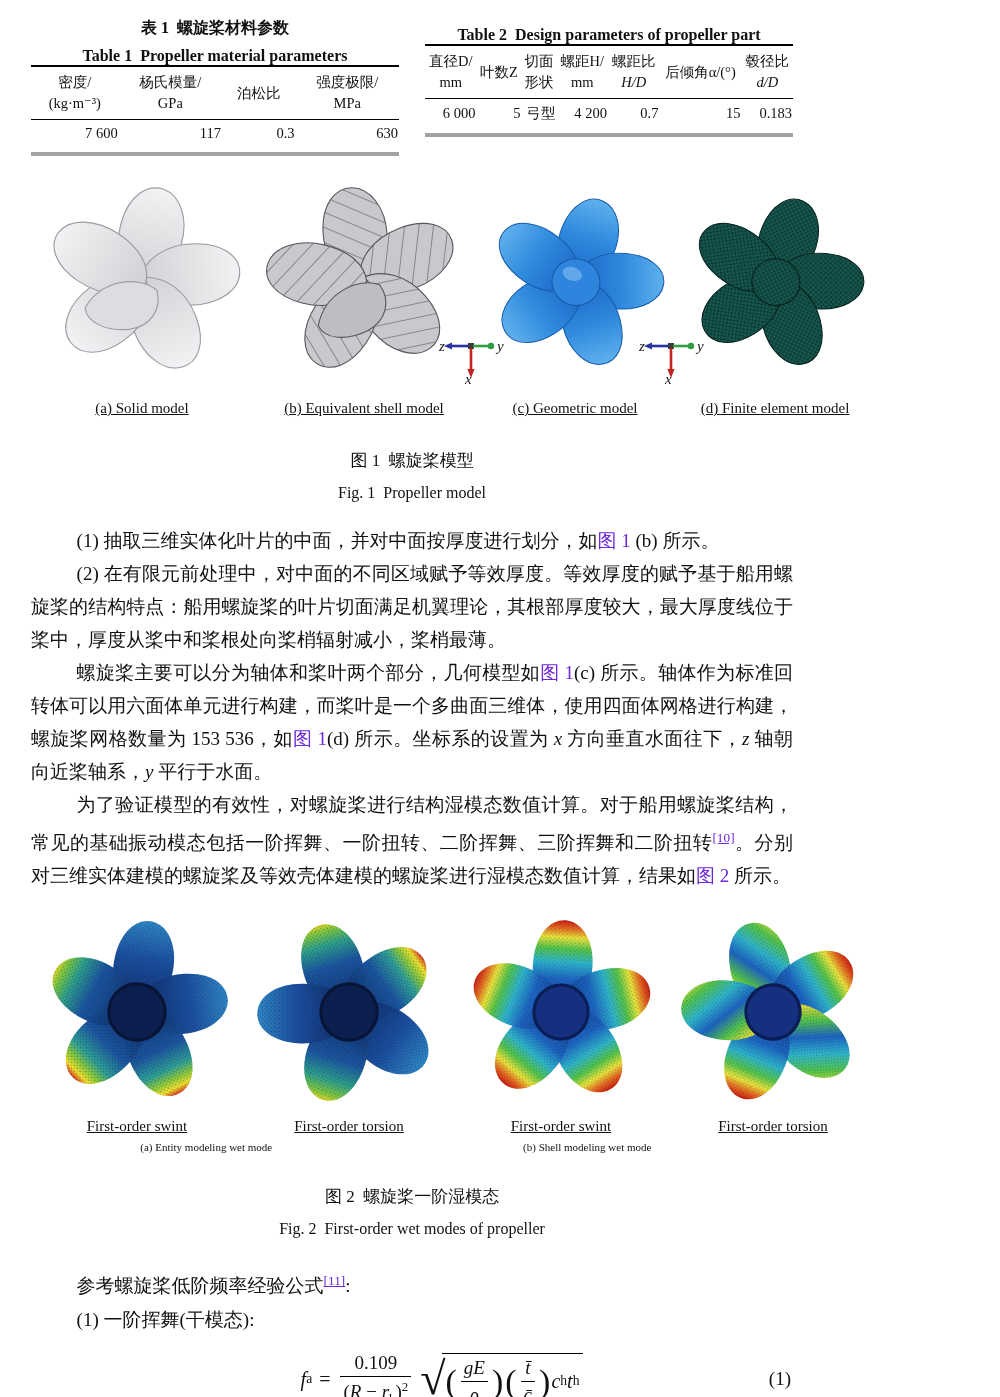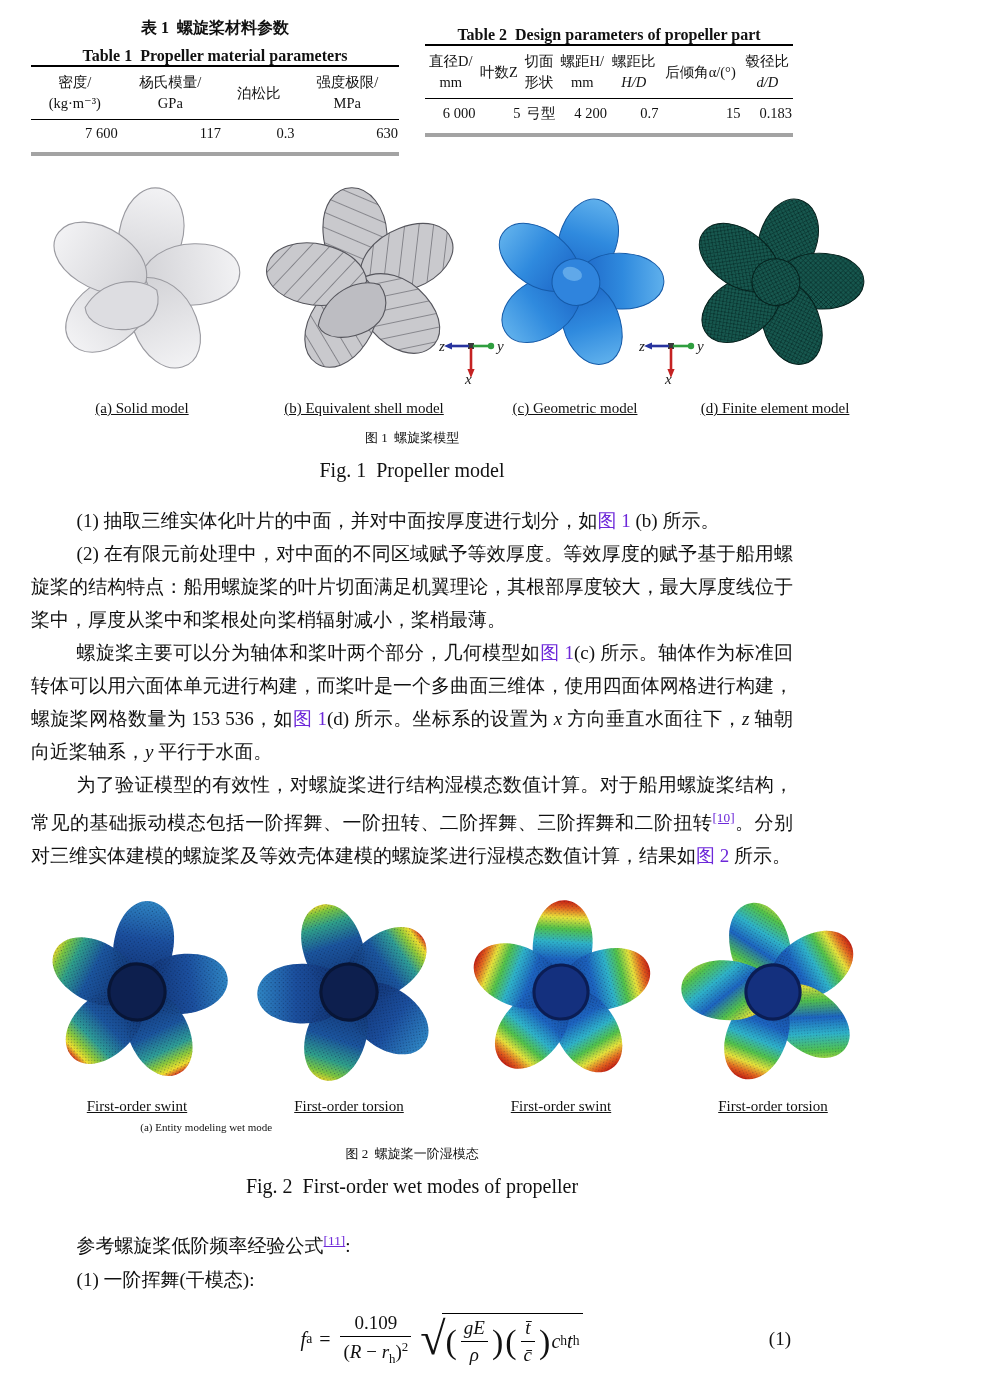--- a/index.html
+++ b/index.html
@@ -23,22 +23,22 @@
   table.rule td { text-align:right; padding:5px 1px 10px 1px; }
   .h1,.h2 { display:block; }
   .h2:empty { display:none; }
   .it { font-style:italic; }
 
   
   .fig1-row { display:flex; justify-content:space-between; margin-top:16px; }
   .fig-item { display:flex; flex-direction:column; align-items:center; position:relative; }
   .fig-cap { font-size:15px; text-align:center; margin-top:2px; white-space:pre-wrap;text-decoration:underline; }
   .axis-triad { position:absolute; left:-36px; bottom:32px; }
-  .fig-title-zh { text-align:center; font-size:13px; margin-top:12px; white-space:pre-wrap; }
-  .fig-title-en { text-align:center; font-size:20px; margin-top:12px; white-space:pre-wrap; }
+  .fig-title-zh { text-align:center; font-size:17px; margin-top:32px; white-space:pre-wrap; }
+  .fig-title-en { text-align:center; font-size:16px; margin-top:12px; white-space:pre-wrap; }
 
   
   .body-text { margin-top:22px; }
   .body-p { font-size:19px; line-height:33px; text-align:justify; text-indent:2.4em; }
   .link { color:#6d28d9; }
   .sup { vertical-align:super; font-size:70%;text-decoration:underline; }
   .ital { font-style:italic; }
 
   
   .fig2-row { display:flex; margin-top:16px; }
@@ -410,20 +410,21 @@
           </g>
           <circle cx="100" cy="100" r="26" fill="#14307e" stroke="#0b1d54" stroke-width="3"></circle>
         </g>
       </svg>
       <figcaption class="fig-cap">First-order torsion</figcaption>
     </figure>
   </div>
 
   <div class="fig2-groupcaps">
     <div class="gc-a">(a) Entity modeling wet mode</div>
+    <div class="gc-b">(b) Shell modeling wet mode</div>
   </div>
 
   <div class="fig-title-zh">图 2  螺旋桨一阶湿模态</div>
   <div class="fig-title-en">Fig. 2  First-order wet modes of propeller</div>
 
   <div class="bottom-block">
     <p class="body-p"><span>参考螺旋桨低阶频率经验公式</span><span class="sup link">[11]</span><span>:</span></p>
     <p class="body-p">(1) 一阶挥舞(干模态):</p>
 
     <div class="formula-row">

